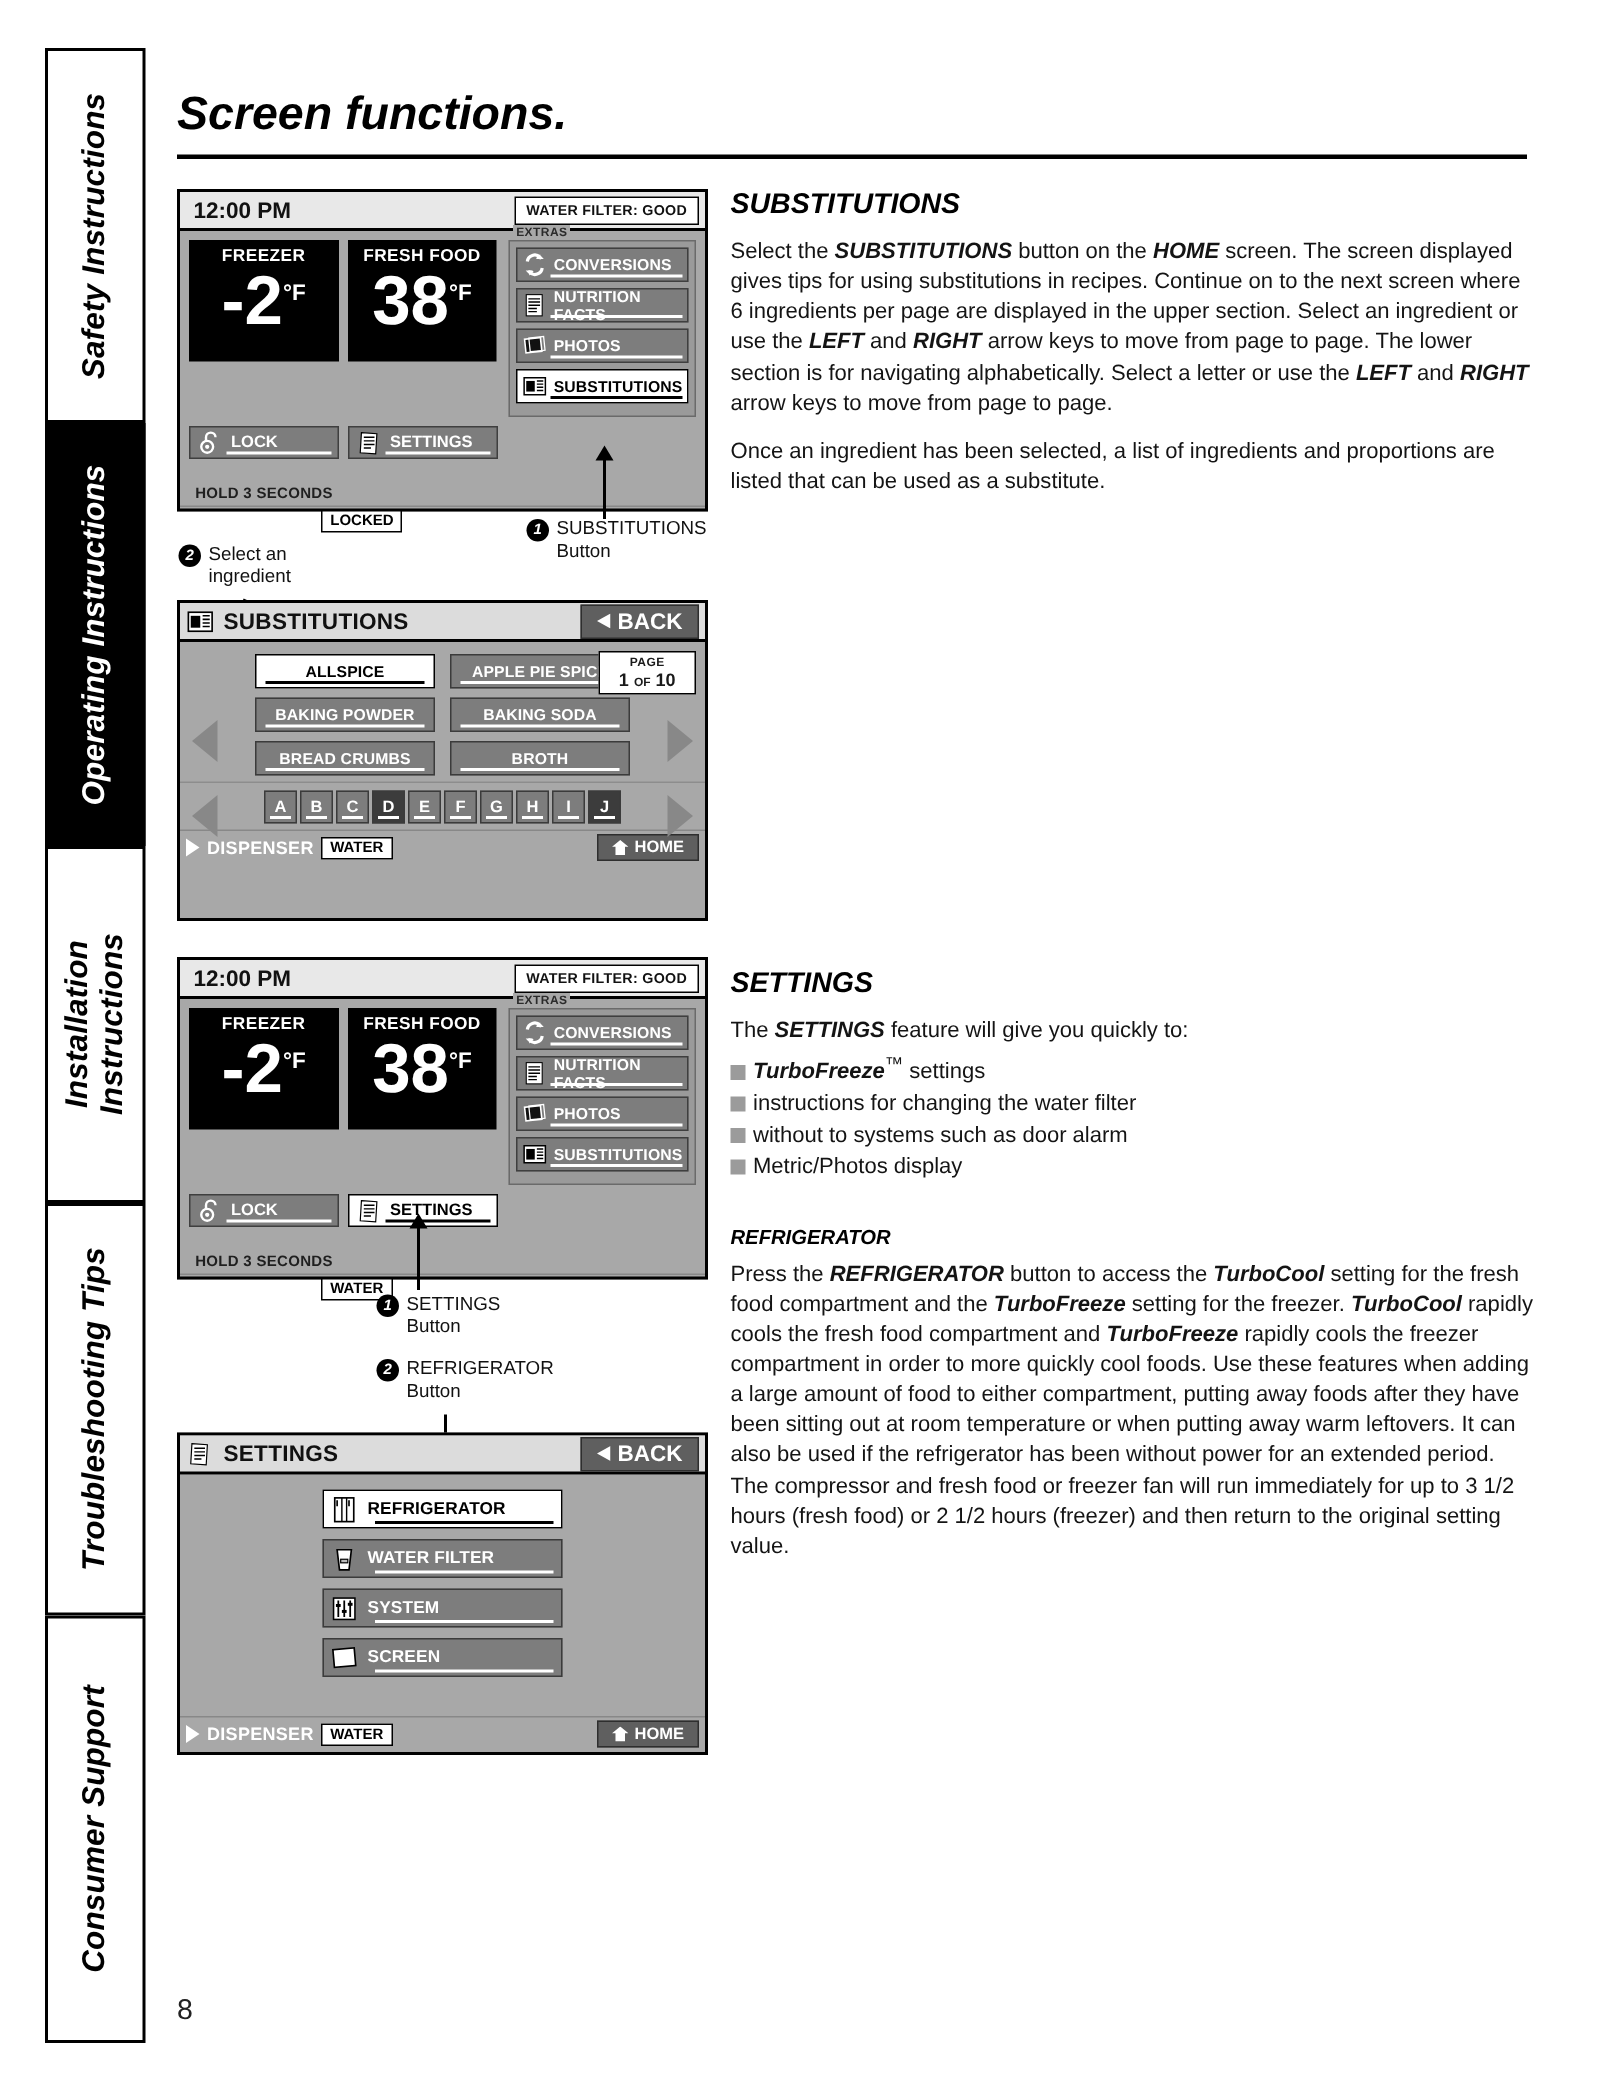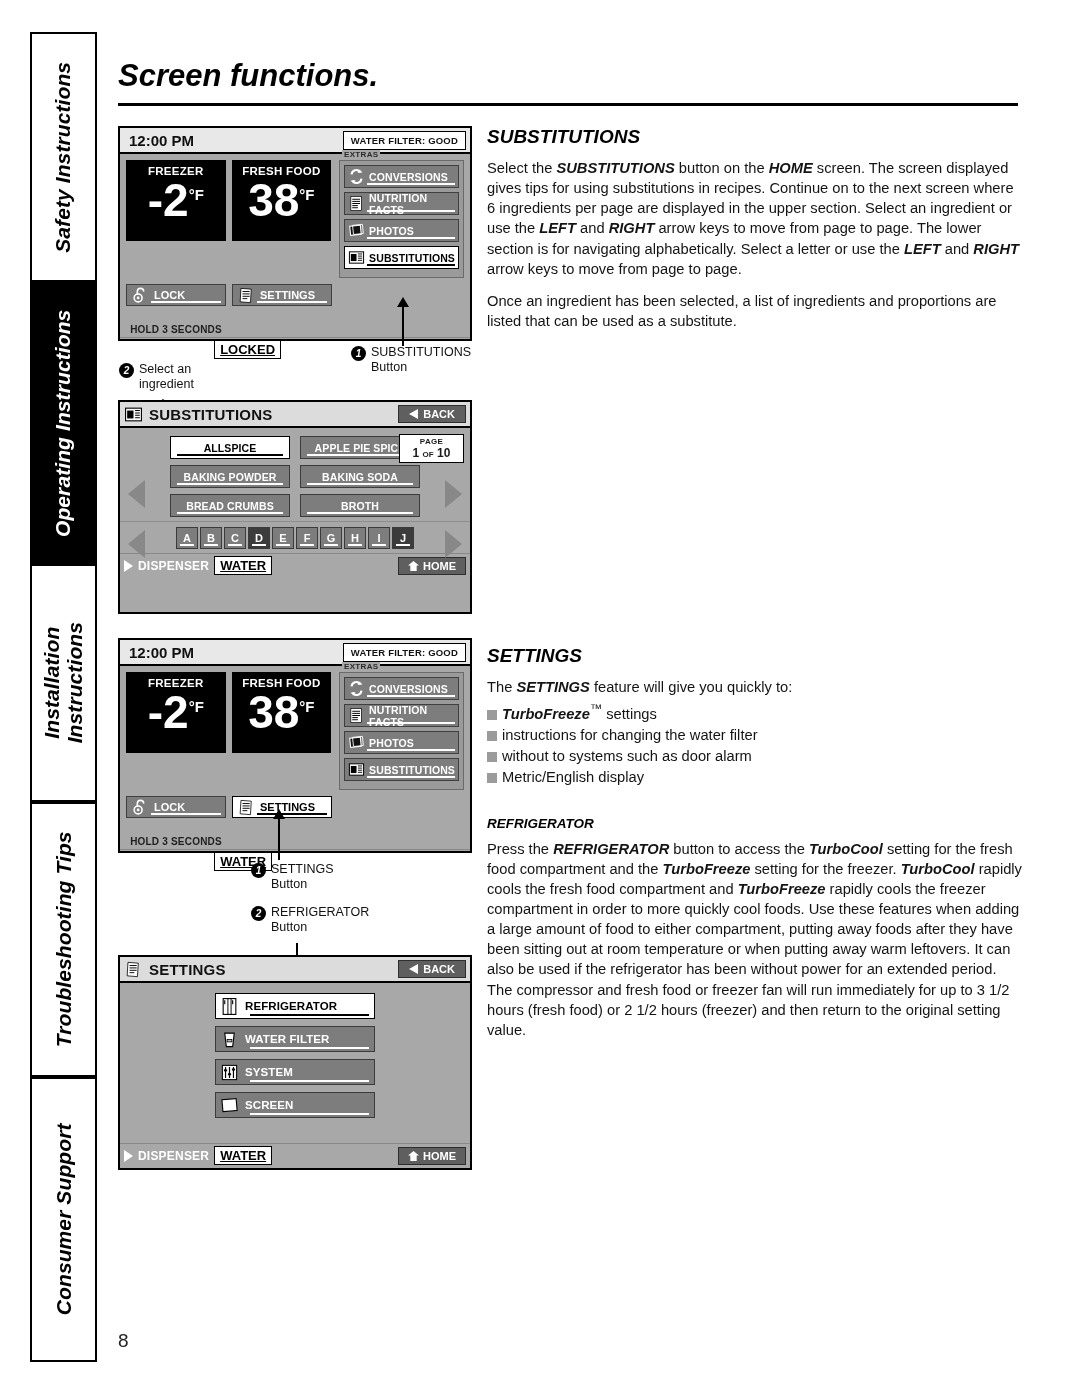--- a/index.html
+++ b/index.html
@@ -86,35 +86,35 @@
   .wbtn::after { content:""; position:absolute; left:24px; right:4px; bottom:2px; height:2px; background:#fff; }
   .wbtn.sel::after { background:#000; }
   .hold-note { font-size:10px; font-weight:bold; color:#1f1f1f; text-align:center; margin-top:18px; letter-spacing:.2px; }
 
   .dispenser-bar {
     display:flex; align-items:center; gap:5px; padding:2px 4px 3px 4px;
     border-top:1px solid #888;
   }
   .disp-tri { width:0;height:0;border-left:9px solid #fff;border-top:6px solid transparent;border-bottom:6px solid transparent; }
   .disp-label { font-size:12px; font-weight:bold; color:#fff; letter-spacing:.2px; }
-  .disp-chip { background:#fff; border:1px solid #000; font-size:13px; font-weight:bold; color:#000; padding:1px 5px;text-decoration:underline; }
+  .disp-chip { background:#fff; border:1px solid #000; font-size:10px; font-weight:bold; color:#000; padding:1px 5px; }
   .home-btn {
     margin-left:auto; background:#5f5f5f; border:1px solid #2e2e2e; color:#fff;
     font-size:11px; font-weight:bold; padding:2px 9px; display:flex; align-items:center; gap:4px;
   }
 
   
   .list-head {
     height:26px; background:#dcdcdc; border-bottom:2px solid #000;
     display:flex; align-items:center; padding:0 4px; gap:6px;
   }
   .list-title { font-size:15px; font-weight:bold; color:#111; letter-spacing:.2px; }
   .back-btn {
     margin-left:auto; background:#5f5f5f; border:1px solid #2e2e2e; color:#fff;
-    font-size:11px; font-weight:bold; padding:2px 10px; display:flex; align-items:center; gap:5px;
+    font-size:15px; font-weight:bold; padding:2px 10px; display:flex; align-items:center; gap:5px;
   }
   .ing-area { position:relative; padding:8px 0 4px 0; }
   .ing-grid { display:grid; grid-template-columns:120px 120px; gap:6px 10px; margin:0 auto; width:250px; }
   .ing {
     background:#7d7d7d; border:1px solid #3b3b3b; height:23px;
     display:flex; align-items:center; justify-content:center; position:relative;
   }
   .ing.sel { background:#fff; border-color:#000; }
   .ing span { font-size:10.5px; font-weight:bold; color:#fff; letter-spacing:.1px; }
   .ing.sel span { color:#000; }
@@ -560,18 +560,18 @@
   <div class="bullet-line">
       <span class="sq"></span>
       <span>instructions for changing the water filter</span>
     </div>
   <div class="bullet-line">
       <span class="sq"></span>
       <span>without to systems such as door alarm</span>
     </div>
   <div class="bullet-line">
       <span class="sq"></span>
-      <span>Metric/English display</span>
+      <span>Metric/Photos display</span>
     </div>
 
   <div class="sub-head" style="margin-top:28px;">REFRIGERATOR</div>
   <p class="para"><span>Press the </span><b>REFRIGERATOR</b><span> button to access the </span><b>TurboCool</b><span> setting for the fresh food compartment and the </span><b>TurboFreeze</b><span> setting for the freezer. </span><b>TurboCool</b><span> rapidly cools the fresh food compartment and </span><b>TurboFreeze</b><span> rapidly cools the freezer compartment in order to more quickly cool foods. Use these features when adding a large amount of food to either compartment, putting away foods after they have been sitting out at room temperature or when putting away warm leftovers. It can also be used if the refrigerator has been without power for an extended period. The compressor and fresh food or freezer fan will run immediately for up to 3 1/2 hours (fresh food) or 2 1/2 hours (freezer) and then return to the original setting value.</span></p>
 </div>
 
 </body></html>

